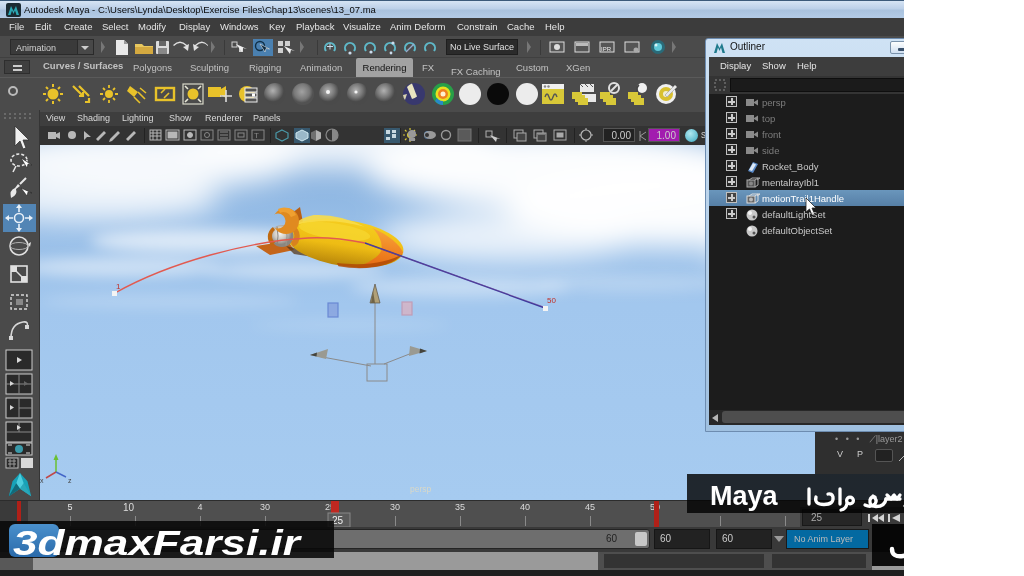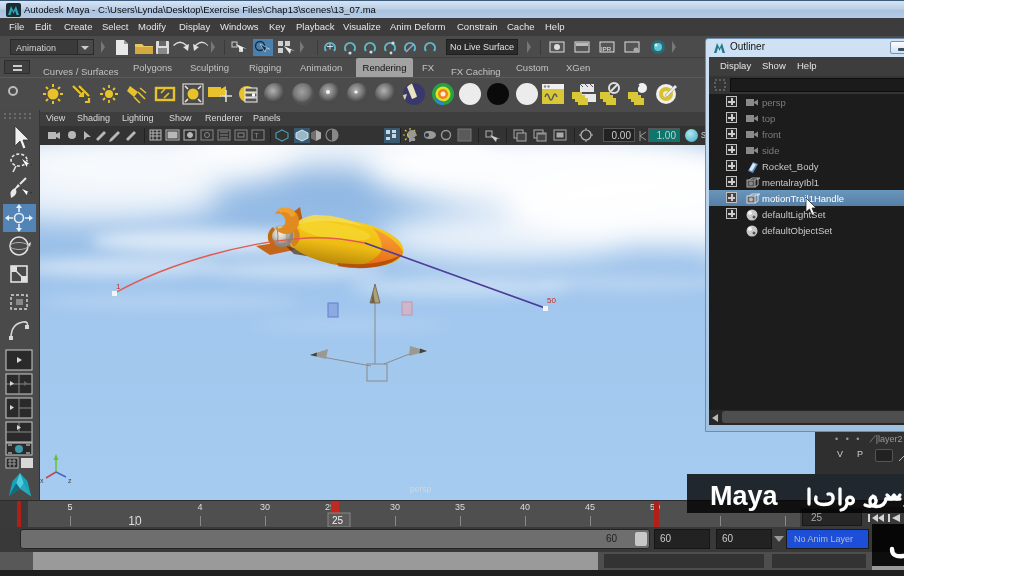--- a/index.html
+++ b/index.html
@@ -148,21 +148,21 @@
 
 <div class="abs" id="shelf" style="left:0;top:58px;width:1024px;height:52px;background:#4b4b4b;">
 
   <div class="abs" style="left:4px;top:2px;width:26px;height:14px;background:#3f3f3f;border:1px solid #2e2e2e;box-sizing:border-box;">
         <div class="abs" style="left:8px;top:4px;width:9px;height:2px;background:#ccc;"></div>
         <div class="abs" style="left:8px;top:8px;width:9px;height:2px;background:#ccc;"></div>
       </div>
   <div class="abs" style="left:8px;top:28px;width:10px;height:10px;border:2px solid #bbb;border-radius:50%;box-sizing:border-box;"></div>
 
   <div class="abs" style="left:38px;top:0;height:19px;color:#c2c2c2;font-size:9.5px;white-space:nowrap;width:700px;">
-    <span class="abs" style="left:5px;top:8px;white-space:nowrap;">Curves / Surfaces</span>
+    <span class="abs" style="left:5px;top:2px;white-space:nowrap;font-weight:bold;">Curves / Surfaces</span>
     <span class="abs" style="left:95px;top:4px;">Polygons</span>
     <span class="abs" style="left:152px;top:4px;">Sculpting</span>
     <span class="abs" style="left:211px;top:4px;">Rigging</span>
     <span class="abs" style="left:262px;top:4px;">Animation</span>
     <div class="abs" style="left:318px;top:0px;width:57px;height:19px;background:#a2a2a2;border-radius:2px 2px 0 0;color:#111;text-align:center;line-height:19px;font-size:9.5px;">Rendering</div>
     <span class="abs" style="left:384px;top:4px;">FX</span>
     <span class="abs" style="left:413px;top:8px;">FX Caching</span>
     <span class="abs" style="left:478px;top:4px;">Custom</span>
     <span class="abs" style="left:528px;top:4px;">XGen</span>
   </div>
@@ -500,21 +500,21 @@
             <circle r="5" fill="none" stroke="#b8b8b8" stroke-width="1.2"></circle>
             <g stroke="#b8b8b8" stroke-width="1">
               <path d="M0,-7 V-5 M0,5 V7 M-7,0 H-5 M5,0 H7"></path>
             </g>
           </g>
     </svg>
     <div class="abs" style="left:563px;top:2px;width:32px;height:14px;background:#222;border:1px solid #555;box-sizing:border-box;color:#ccc;font-size:10px;text-align:right;line-height:13px;padding-right:3px;">0.00</div>
     <svg class="abs" style="left:598px;top:4px" width="10" height="12">
           <path d="M2,1 v10 M2,6 l6,-4 M2,6 l6,4" stroke="#999" fill="none"></path>
         </svg>
-    <div class="abs" style="left:608px;top:2px;width:32px;height:14px;background:#0f766e;border:1px solid #555;box-sizing:border-box;color:#ccc;font-size:10px;text-align:right;line-height:13px;padding-right:3px;">1.00</div>
+    <div class="abs" style="left:608px;top:2px;width:32px;height:14px;background:#a21caf;border:1px solid #555;box-sizing:border-box;color:#ccc;font-size:10px;text-align:right;line-height:13px;padding-right:3px;">1.00</div>
     <div class="abs" style="left:645px;top:3px;width:13px;height:13px;border-radius:50%;background:radial-gradient(circle at 40% 35%,#b0e8f0,#3aa8c0);"></div>
     <div class="abs" style="left:661px;top:3px;color:#ccc;font-size:10px;">sRGB ga</div>
   </div>
 
   <div class="abs" id="sky" style="left:0;top:33px;width:963px;height:355px;background:linear-gradient(#84aedc 0%,#95bce6 20%,#a2c7ee 45%,#a6cbf0 100%);overflow:hidden;">
     <svg width="963" height="355" viewBox="0 0 963 355" style="position:absolute;left:0;top:0;">
       <defs>
         <filter id="blur18" x="-40%" y="-40%" width="180%" height="180%">
               <feGaussianBlur stdDeviation="14"></feGaussianBlur>
             </filter>
@@ -803,21 +803,21 @@
       <div class="abs" style="right:16px;top:4px;width:0;height:0;border-top:4px solid transparent;border-bottom:4px solid transparent;border-left:6px solid #b8b8b8;"></div>
     </div>
   </div>
 </div>
 
 <div class="abs" id="timeline" style="left:0;top:500px;width:1024px;height:27px;background:#4f4f4f;">
   <div class="abs" style="left:0;top:0;width:28px;height:27px;background:#3a3a3a;"></div>
   <div class="abs" style="left:0;top:0;width:1024px;height:1px;background:#2c2c2c;"></div>
 
   <div class="abs" style="top:2px;left:58px;width:24px;text-align:center;font-size:9px;color:#e8e8e8;">5</div>
-  <div class="abs" style="top:2px;left:123px;width:24px;text-align:center;font-size:12px;color:#ddd;margin-top:12px;">10</div>
+  <div class="abs" style="top:2px;left:123px;width:24px;font-size:10px;color:#ddd;">10</div>
   <div class="abs" style="top:2px;left:188px;width:24px;text-align:center;font-size:9px;color:#ddd;">4</div>
   <div class="abs" style="top:2px;left:253px;width:24px;text-align:center;font-size:9px;color:#ddd;">30</div>
   <div class="abs" style="top:2px;left:318px;width:24px;text-align:center;font-size:9px;color:#ddd;">25</div>
   <div class="abs" style="top:2px;left:383px;width:24px;text-align:center;font-size:9px;color:#ddd;">30</div>
   <div class="abs" style="top:2px;left:448px;width:24px;text-align:center;font-size:9px;color:#ddd;">35</div>
   <div class="abs" style="top:2px;left:513px;width:24px;text-align:center;font-size:9px;color:#ddd;">40</div>
   <div class="abs" style="top:2px;left:578px;width:24px;text-align:center;font-size:9px;color:#ddd;">45</div>
   <div class="abs" style="top:2px;left:643px;width:24px;text-align:center;font-size:9px;color:#ddd;">50</div>
 
   <svg class="abs" style="left:0;top:0" width="800" height="27">
@@ -837,21 +837,21 @@
 
 <div class="abs" id="rangerow" style="left:0;top:527px;width:1024px;height:25px;background:#393939;">
 
   <div class="abs" style="left:20px;top:2px;width:630px;height:20px;background:#6e6e6e;border:1px solid #242424;border-radius:3px;box-sizing:border-box;">
     <div class="abs" style="right:32px;top:3px;font-size:10px;color:#222;">60</div>
     <div class="abs" style="right:2px;top:2px;width:12px;height:14px;background:#c8c8c8;border-radius:2px;"></div>
   </div>
   <div class="abs" style="left:654px;top:2px;width:56px;height:20px;background:#222;border:1px solid #161616;box-sizing:border-box;color:#ccc;font-size:10px;line-height:18px;padding-left:5px;">60</div>
   <div class="abs" style="left:716px;top:2px;width:56px;height:20px;background:#222;border:1px solid #161616;box-sizing:border-box;color:#ccc;font-size:10px;line-height:18px;padding-left:5px;">60</div>
   <div class="abs" style="left:774px;top:9px;width:0;height:0;border-left:5px solid transparent;border-right:5px solid transparent;border-top:6px solid #999;"></div>
-  <div class="abs" style="left:786px;top:2px;width:83px;height:20px;background:#1d4ed8;border:1px solid #1a1a1a;box-sizing:border-box;color:#bbb;font-size:9px;line-height:18px;padding-left:7px;">No Anim Layer</div>
+  <div class="abs" style="left:786px;top:2px;width:83px;height:20px;background:#0369a1;border:1px solid #1a1a1a;box-sizing:border-box;color:#bbb;font-size:9px;line-height:18px;padding-left:7px;">No Anim Layer</div>
 </div>
 
 <div class="abs" style="left:0;top:552px;width:1024px;height:18px;background:#9a9a9a;">
   <div class="abs" style="left:0;top:0;width:33px;height:18px;background:#585858;"></div>
   <div class="abs" style="left:598px;top:0;width:274px;height:18px;background:#4e4e4e;"></div>
   <div class="abs" style="left:604px;top:2px;width:160px;height:14px;background:#333;"></div>
   <div class="abs" style="left:772px;top:2px;width:94px;height:14px;background:#333;"></div>
 </div>
 <div class="abs" style="left:0;top:570px;width:1024px;height:6px;background:#1f1f1f;"></div>
 
@@ -934,14 +934,18 @@
       <path d="M104,18 Q108,24 101,31"></path>
       <circle cx="115" cy="23.5" r="3.2"></circle>
       <path d="M112,26.5 H121"></path>
       <circle cx="115" cy="13.5" r="1.7" fill="#fff" stroke="none"></circle>
       <path d="M131,20 Q124,20 125,24 Q126,27 130,27 Q124,27.5 125,31"></path>
       <path d="M142,12 Q132,12.5 127,16.5 L138,17 Q141,23 137,29 Q131,34.5 123,31.5"></path>
       <circle cx="131" cy="36" r="1.7" fill="#fff" stroke="none"></circle>
     </g>
   </svg>
 </div>
+<div class="abs" id="watermark" style="left:0;top:521px;width:334px;height:37px;background:rgba(8,8,8,0.88);overflow:hidden;">
+  <div class="abs" style="left:9px;top:3px;width:50px;height:33px;background:linear-gradient(#4a90cc,#2a6aaa);border-radius:6px;"></div>
+  <div class="abs" style="left:13px;top:2px;font-size:35px;font-weight:bold;font-style:italic;color:#fff;white-space:nowrap;transform:scaleX(1.26);transform-origin:0 0;">3dmaxFarsi.ir</div>
+</div>
 
 </div>
 
 </body></html>

